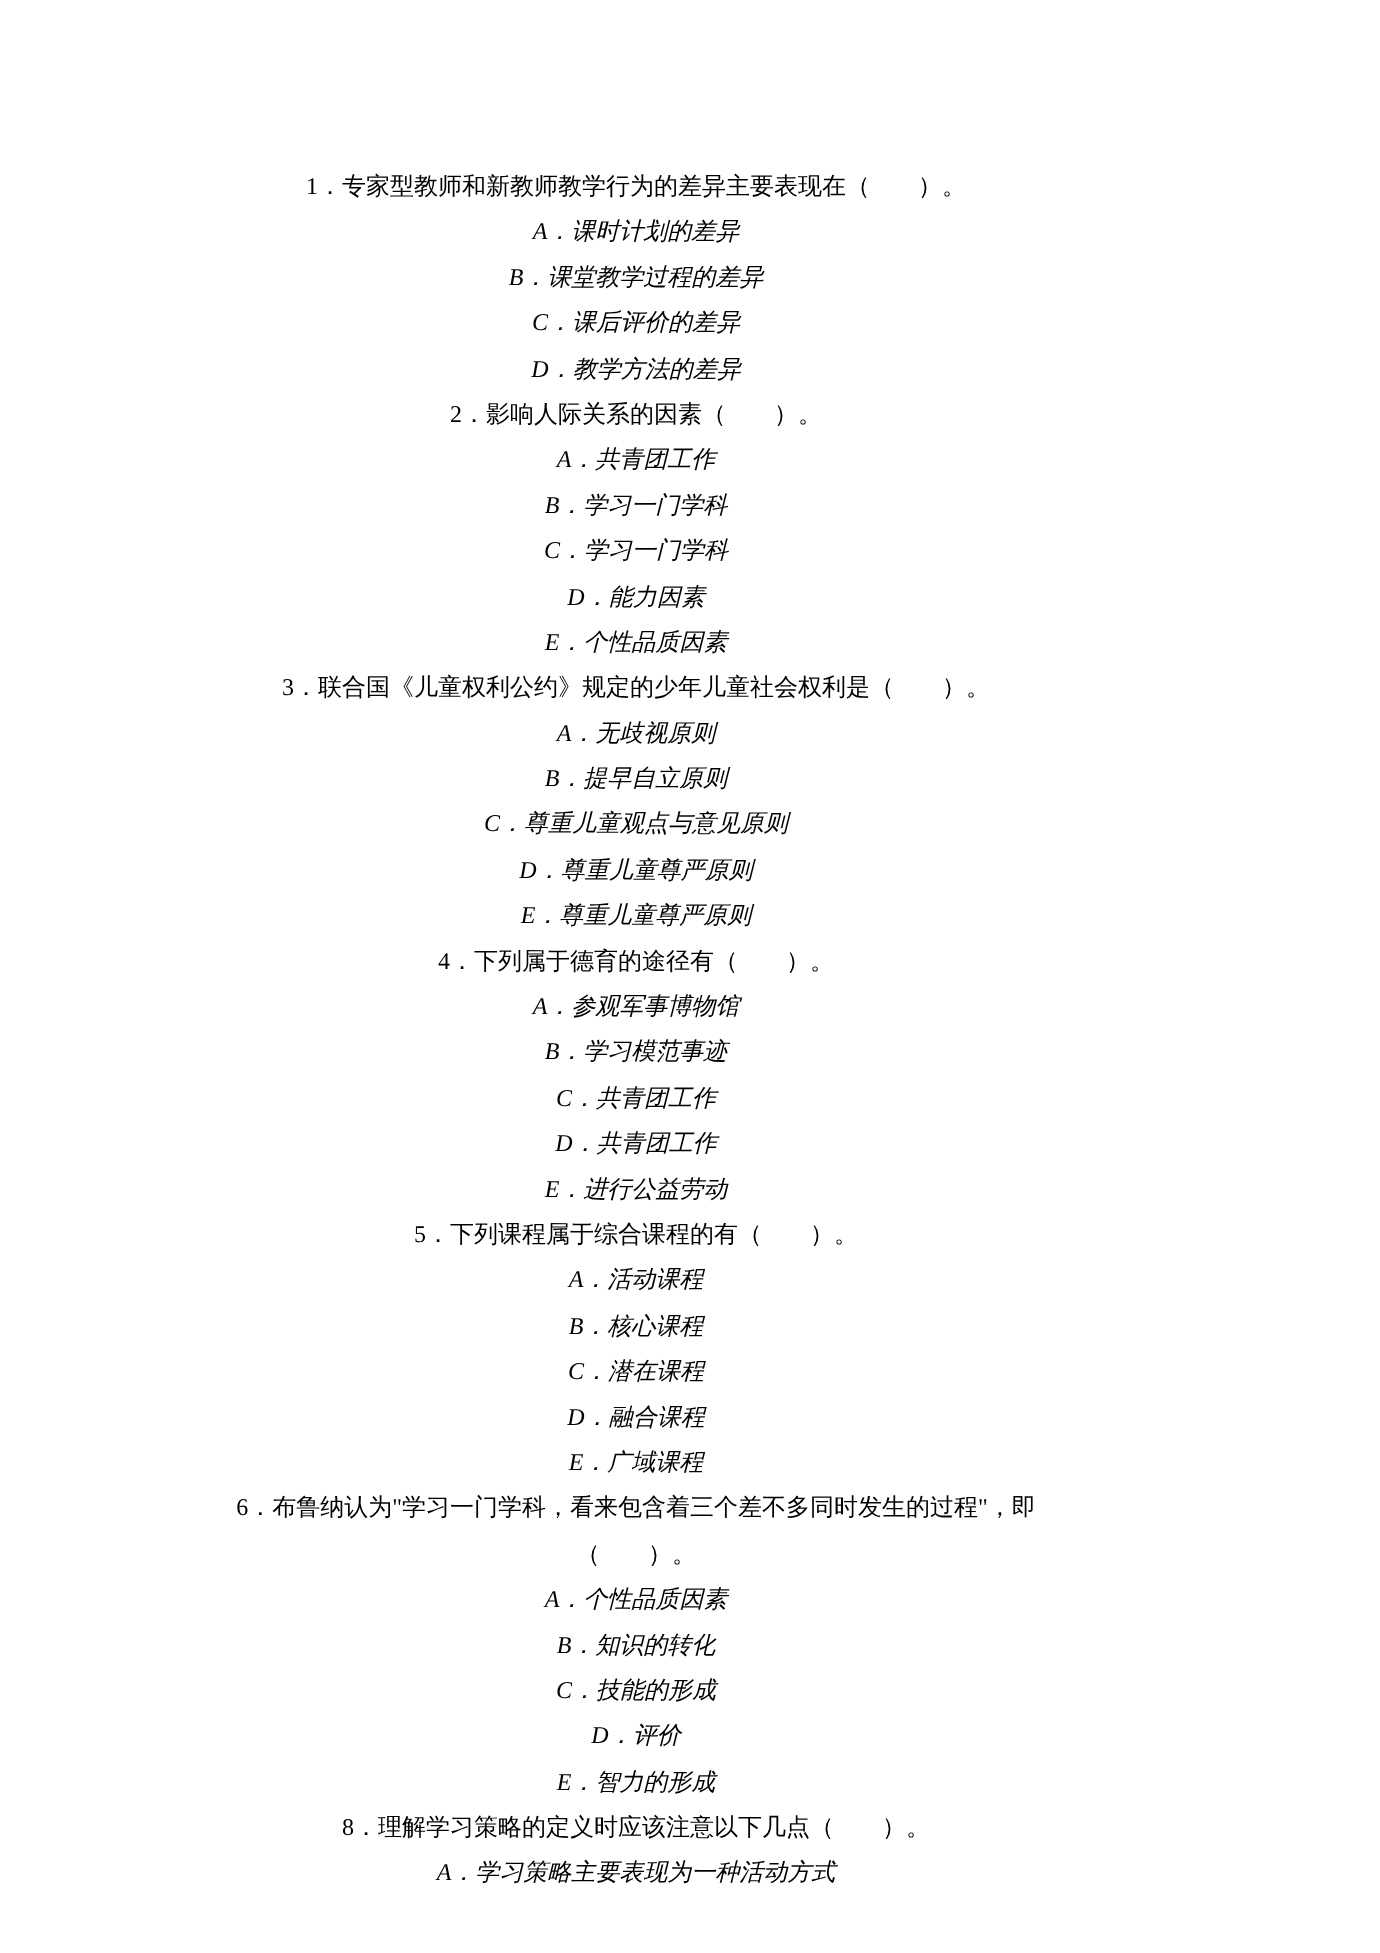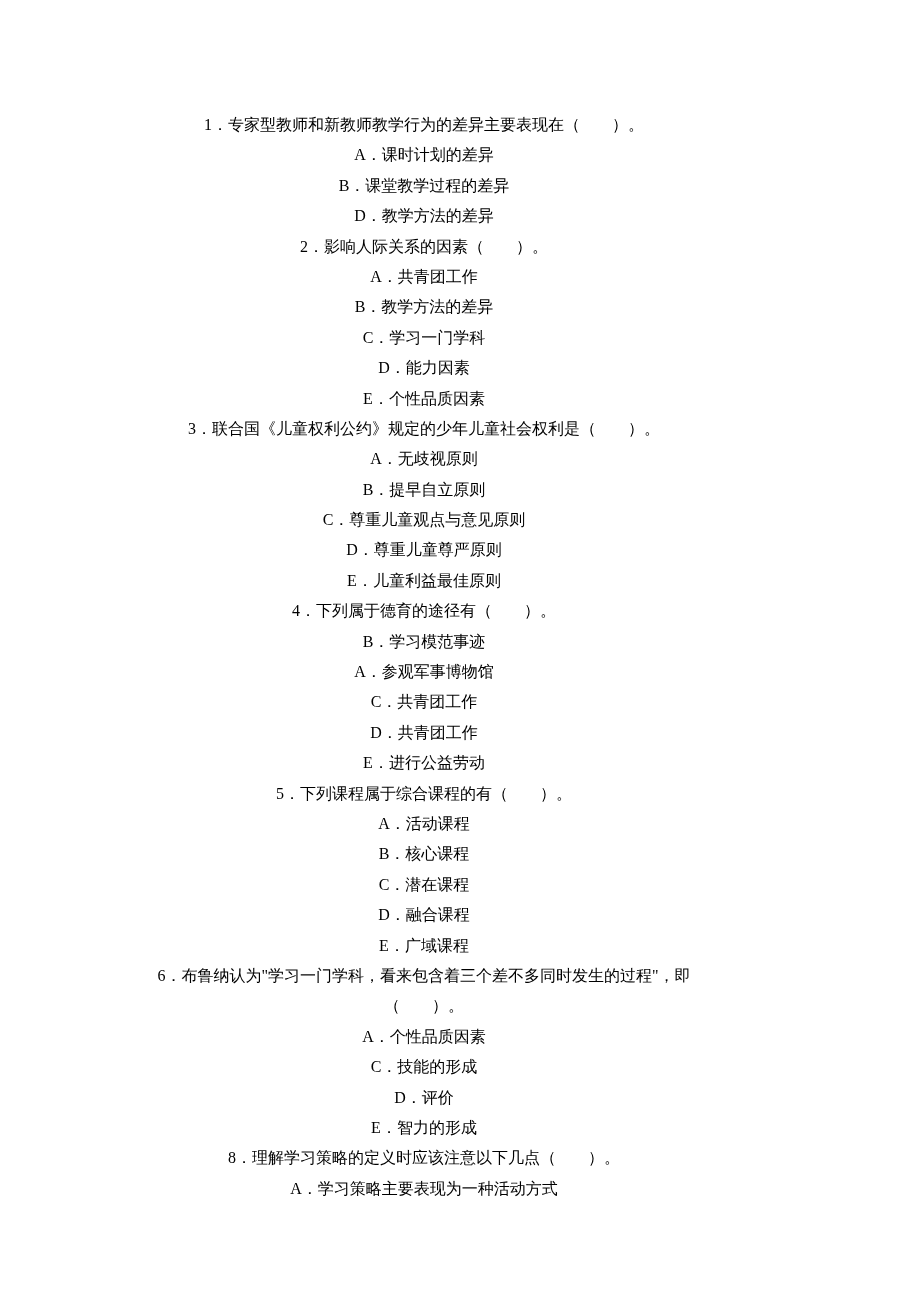--- a/index.html
+++ b/index.html
@@ -16,56 +16,59 @@
     min-height: 1302px;
     padding: 110px 130px 60px 130px;
     box-sizing: border-box;
     text-align: center;
   }
   .line {
     white-space: pre-wrap;
   }
   .indent {
     margin-left: 0;
+    font-style: italic;
   }
 </style>
 </head>
 <body>
 
 <div class="page">
   <div id="question-list">
       <div class="line">1．专家型教师和新教师教学行为的差异主要表现在（　　）。</div>
       <div class="line indent">A．课时计划的差异</div>
       <div class="line indent">B．课堂教学过程的差异</div>
+      <div class="line indent">C．课后评价的差异</div>
       <div class="line indent">D．教学方法的差异</div>
       <div class="line">2．影响人际关系的因素（　　）。</div>
       <div class="line indent">A．共青团工作</div>
-      <div class="line indent">B．教学方法的差异</div>
+      <div class="line indent">B．学习一门学科</div>
       <div class="line indent">C．学习一门学科</div>
       <div class="line indent">D．能力因素</div>
       <div class="line indent">E．个性品质因素</div>
       <div class="line">3．联合国《儿童权利公约》规定的少年儿童社会权利是（　　）。</div>
       <div class="line indent">A．无歧视原则</div>
       <div class="line indent">B．提早自立原则</div>
       <div class="line indent">C．尊重儿童观点与意见原则</div>
       <div class="line indent">D．尊重儿童尊严原则</div>
-      <div class="line indent">E．儿童利益最佳原则</div>
+      <div class="line indent">E．尊重儿童尊严原则</div>
       <div class="line">4．下列属于德育的途径有（　　）。</div>
+      <div class="line indent">A．参观军事博物馆</div>
       <div class="line indent">B．学习模范事迹</div>
-      <div class="line indent">A．参观军事博物馆</div>
       <div class="line indent">C．共青团工作</div>
       <div class="line indent">D．共青团工作</div>
       <div class="line indent">E．进行公益劳动</div>
       <div class="line">5．下列课程属于综合课程的有（　　）。</div>
       <div class="line indent">A．活动课程</div>
       <div class="line indent">B．核心课程</div>
       <div class="line indent">C．潜在课程</div>
       <div class="line indent">D．融合课程</div>
       <div class="line indent">E．广域课程</div>
       <div class="line">6．布鲁纳认为"学习一门学科，看来包含着三个差不多同时发生的过程"，即（　　）。</div>
       <div class="line indent">A．个性品质因素</div>
+      <div class="line indent">B．知识的转化</div>
       <div class="line indent">C．技能的形成</div>
       <div class="line indent">D．评价</div>
       <div class="line indent">E．智力的形成</div>
       <div class="line">8．理解学习策略的定义时应该注意以下几点（　　）。</div>
       <div class="line indent">A．学习策略主要表现为一种活动方式</div>
     </div>
 </div>
 
 </body></html>

